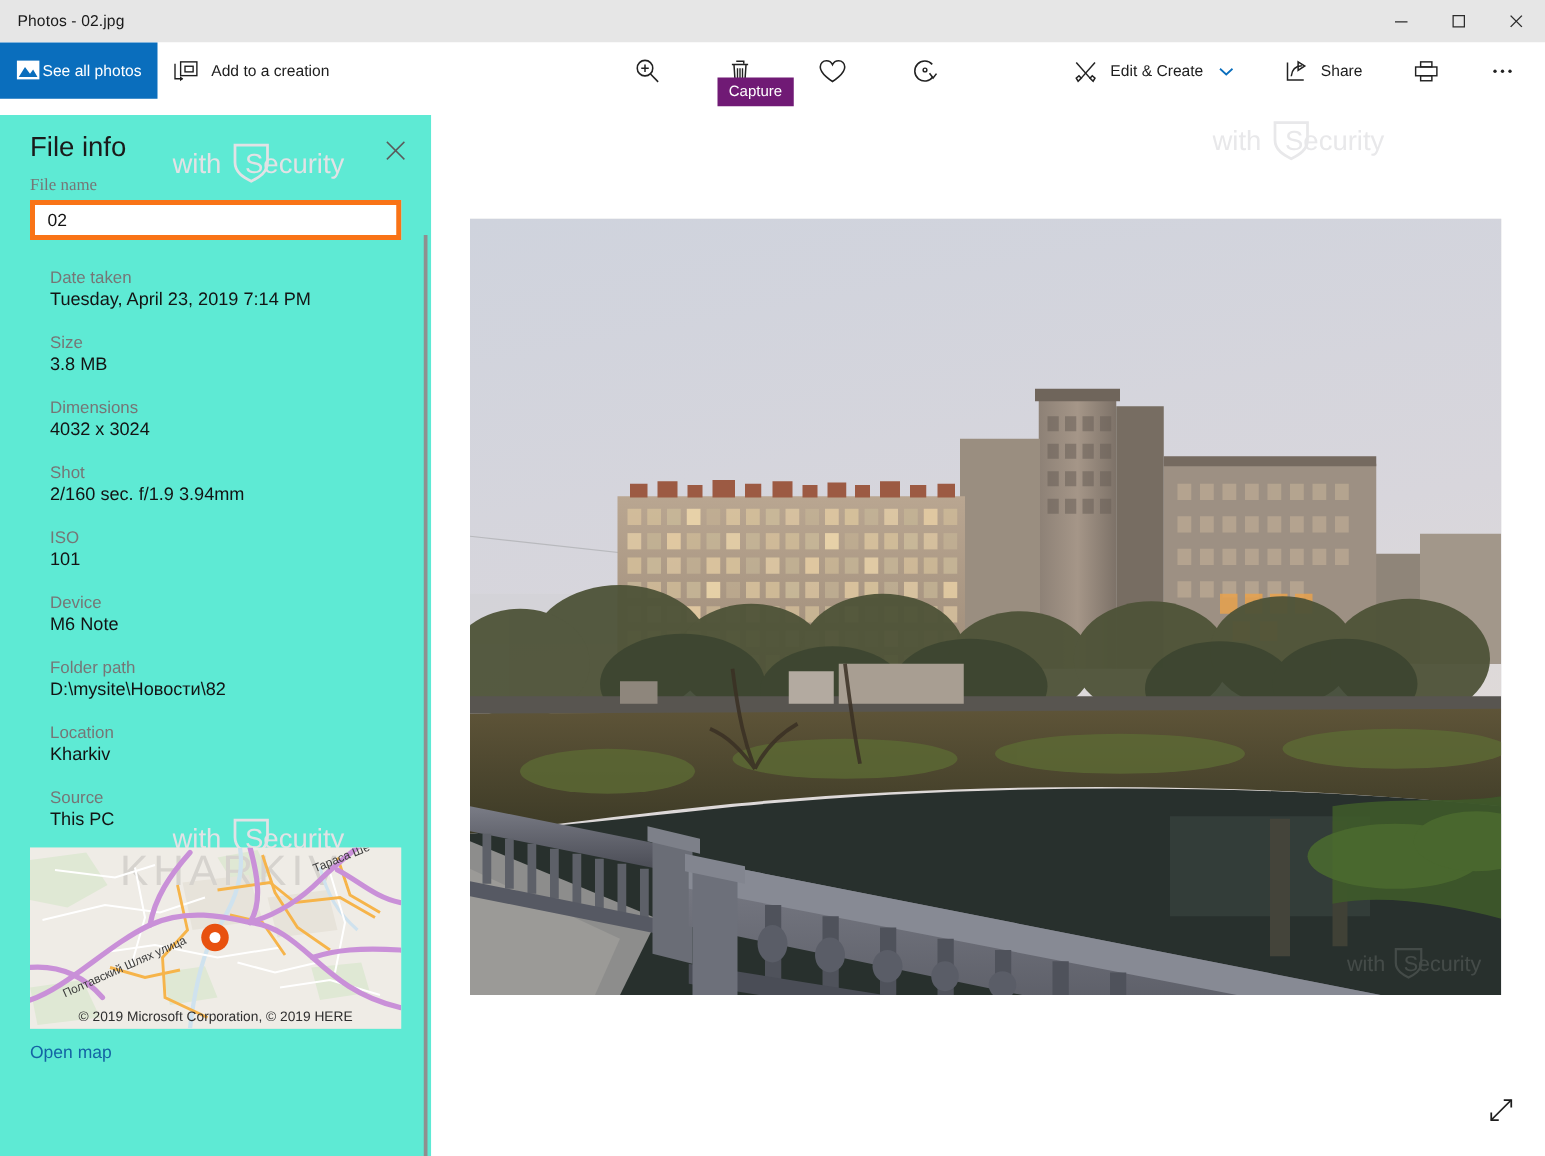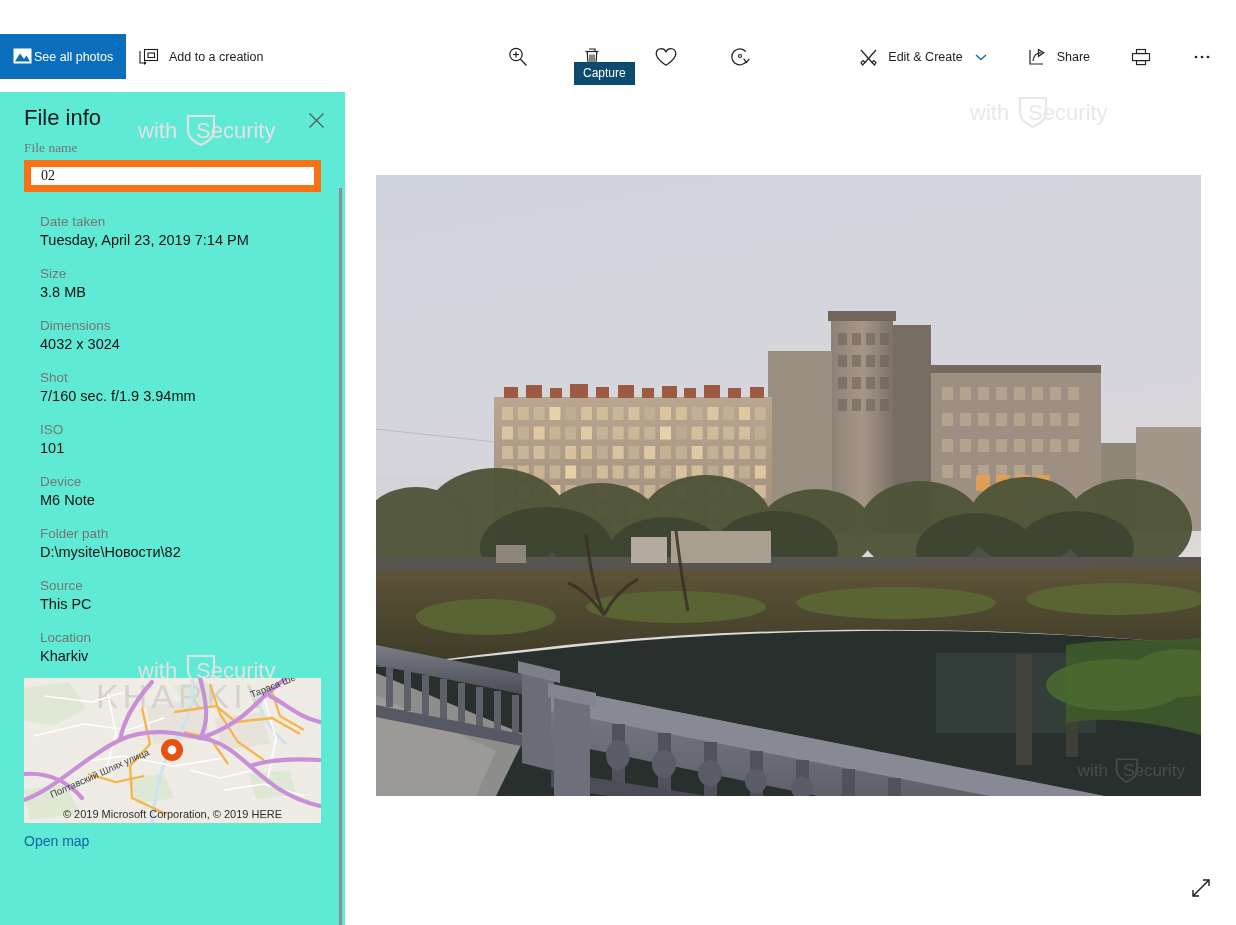--- a/index.html
+++ b/index.html
@@ -50,21 +50,21 @@
     width:36px; height:36px; display:flex; align-items:center; justify-content:center;
   }
   .righttools {
     position:absolute; right:12px; top:0; height:45px;
     display:flex; align-items:center; gap:16px;
   }
   .rtitem { display:flex; align-items:center; gap:8px; padding:0 12px; height:36px; }
   .rtitem .lbl { font-size:12.5px; color:#1d1d1d; }
 
   .tooltip {
-    position:absolute; left:574px; top:28px; background:#0c4a6e; color:#fff;
+    position:absolute; left:574px; top:28px; background:#701a75; color:#fff;
     font-size:12px; padding:4px 9px 5px; z-index:40; white-space:nowrap;
   }
 
   
   .panel {
     position:absolute; left:0; top:92px; width:345px; height:846px;
     background:#5eead4; overflow:hidden;
   }
   .panel-head { position:relative; height:52px; }
   .panel-title {
@@ -77,23 +77,23 @@
   .wm-panel1 { position:absolute; left:138px; top:16px; }
   .wm-panel2 { position:absolute; left:138px; top:556px; }
 
   .field { padding:0 40px; margin-bottom:18px; position:relative; }
   .field .k { font-size:13.5px; color:#767676; margin-bottom:3px; }
   .field .v { font-size:14.5px; color:#131313; }
 
   .fname-wrap { padding:0 24px; margin-top:-4px; margin-bottom:22px; }
   .fname-label { font-size:13.5px; color:#767676; margin-bottom:4px;font-family:Liberation Serif, serif; }
   .fname-input {
-    width:297px; height:32px; background:#ffffff; border:7px solid #f97316;
+    width:297px; height:32px; background:#ffffff; border:4px solid #f97316;
     font-size:14px; color:#131313; padding-left:10px;
-    font-family:Liberation Serif, serif;
+    font-family:Liberation Sans, sans-serif;
   }
 
   
   .map-wrap { padding:0 24px; margin-top:-4px; }
   .map {
     position:relative; width:297px; height:145px; overflow:hidden;
     background:#eee9e2;
   }
   .map svg { position:absolute; left:0; top:0; }
   .map-attr {
@@ -129,20 +129,41 @@
     display:flex; align-items:center; justify-content:center;
   }
 
   .wm { opacity:1; }
 </style>
 </head>
 <body>
 
 <div class="app">
 
+  <div class="titlebar">
+    <div class="titlebar-text">Photos - 02.jpg</div>
+    <div class="winbtns">
+      <div class="winbtn">
+        <svg width="12" height="12" viewBox="0 0 12 12">
+          <line x1="1" y1="6.5" x2="11" y2="6.5" stroke="#2b2b2b" stroke-width="1"></line>
+        </svg>
+      </div>
+      <div class="winbtn">
+        <svg width="12" height="12" viewBox="0 0 12 12">
+          <rect x="1.5" y="1.5" width="9" height="9" fill="none" stroke="#2b2b2b" stroke-width="1"></rect>
+        </svg>
+      </div>
+      <div class="winbtn">
+        <svg width="12" height="12" viewBox="0 0 12 12">
+          <line x1="1.5" y1="1.5" x2="10.5" y2="10.5" stroke="#2b2b2b" stroke-width="1.1"></line>
+          <line x1="10.5" y1="1.5" x2="1.5" y2="10.5" stroke="#2b2b2b" stroke-width="1.1"></line>
+        </svg>
+      </div>
+    </div>
+  </div>
 
   <div class="cmdbar">
 
     <div class="seeall">
       <svg width="19" height="19" viewBox="0 0 19 19">
         <rect x="0.5" y="1.5" width="18" height="15" fill="#ffffff"></rect>
         <path d="M2 14.5 L7 6.5 L11 12 L13.5 8.5 L17 14.5 Z" fill="#0a6ebd"></path>
       </svg>
       <span class="lbl">See all photos</span>
     </div>
@@ -263,41 +284,41 @@
         <div class="field">
           <div class="k">Size</div>
           <div class="v">3.8 MB</div>
         </div>
         <div class="field">
           <div class="k">Dimensions</div>
           <div class="v">4032 x 3024</div>
         </div>
         <div class="field">
           <div class="k">Shot</div>
-          <div class="v">7/160 sec. f/1.9 3.94mm</div>
+          <div class="v">2/160 sec. f/1.9 3.94mm</div>
         </div>
         <div class="field">
           <div class="k">ISO</div>
           <div class="v">101</div>
         </div>
         <div class="field">
           <div class="k">Device</div>
           <div class="v">M6 Note</div>
         </div>
         <div class="field">
           <div class="k">Folder path</div>
           <div class="v">D:\mysite\Новости\82</div>
         </div>
         <div class="field">
+          <div class="k">Location</div>
+          <div class="v">Kharkiv</div>
+        </div>
+        <div class="field">
           <div class="k">Source</div>
           <div class="v">This PC</div>
-        </div>
-        <div class="field">
-          <div class="k">Location</div>
-          <div class="v">Kharkiv</div>
         </div>
       </div>
 
     <div class="wm-panel2">
       <svg width="175" height="46" viewBox="0 0 175 46" class="wm">
         <text x="0" y="30" font-family="Liberation Sans, sans-serif" font-size="22" fill="#e2e2e5">with</text>
         <path d="M50 8 h26 v14 c0 8 -7 12 -13 15 c-6 -3 -13 -7 -13 -15 Z" fill="none" stroke="#e2e2e5" stroke-width="2.2"></path>
         <text x="58" y="30" font-family="Liberation Sans, sans-serif" font-size="22" fill="#e2e2e5">Security</text>
       </svg>
     </div>

